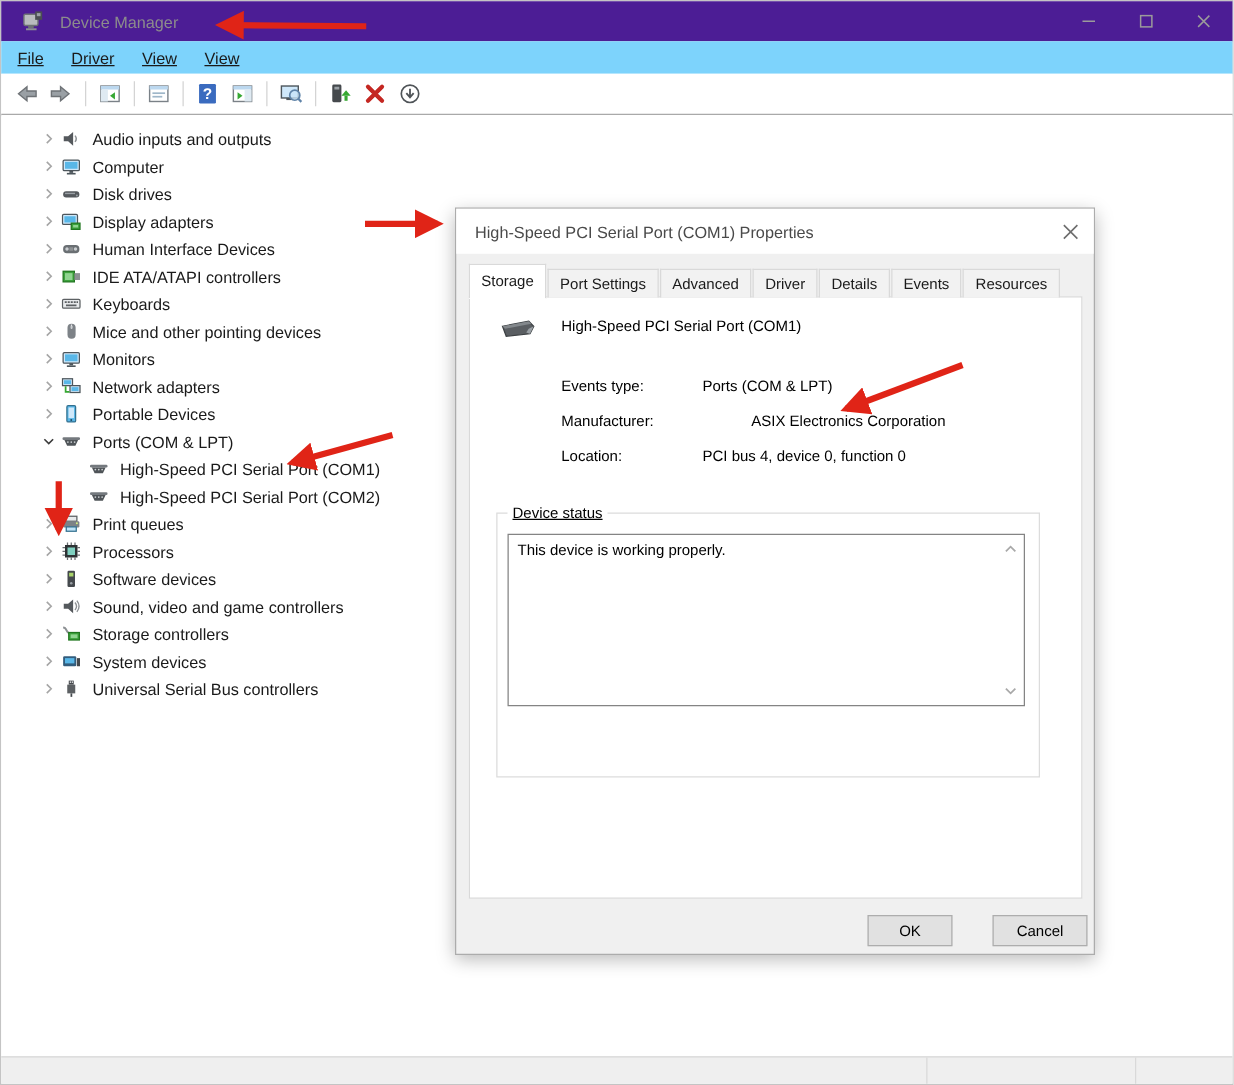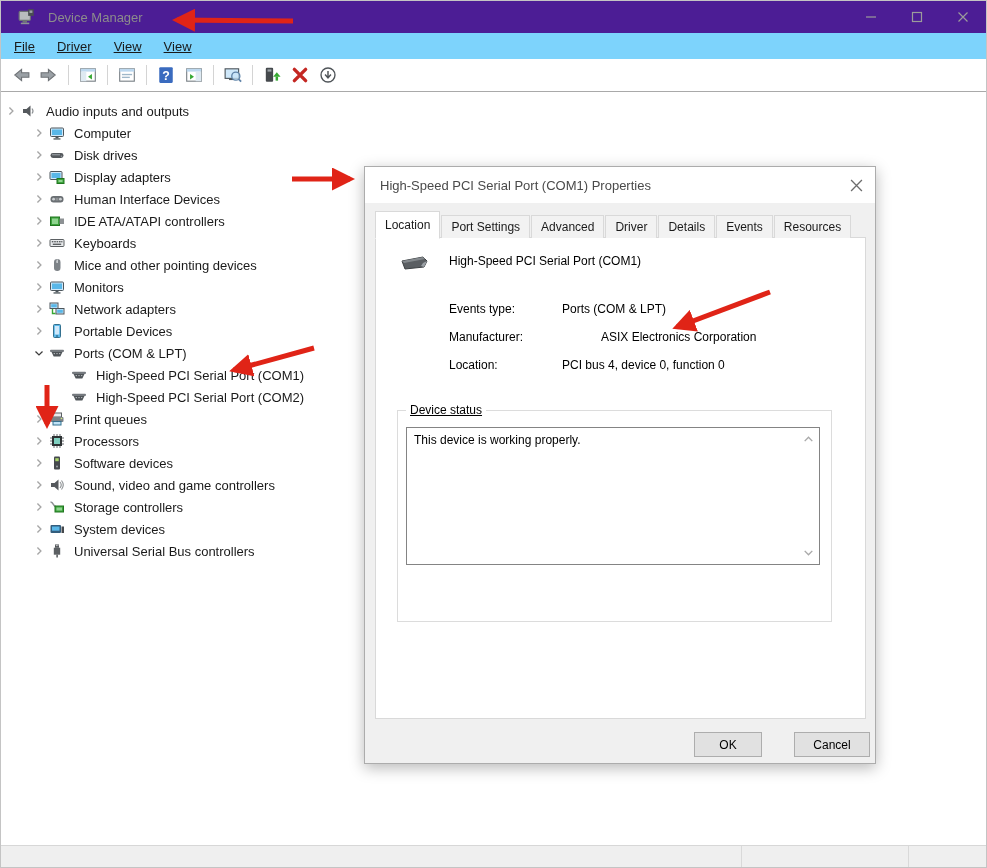--- a/index.html
+++ b/index.html
@@ -198,21 +198,21 @@
       </div>
       <div class="tb-icon">
         <svg viewBox="0 0 16 16">
           <circle cx="8" cy="8" r="6.2" fill="#fff" stroke="#4f5458" stroke-width="1.2"></circle>
           <path d="M8 4.5 V9.8 M5.4 7.6 L8 10.6 L10.6 7.6" stroke="#4f5458" stroke-width="1.3" fill="none"></path>
         </svg>
       </div>
     </div>
 
   <div class="tree">
-      <div class="tree-row" style="">
+      <div class="tree-row" style="padding-left: 28px;">
         <span class="chev">
           <svg viewBox="0 0 16 16">
             <path d="M6.2 4 L10.2 8 L6.2 12" fill="none" stroke="#a6a6a6" stroke-width="1.5"></path>
           </svg>
         </span>
         <span class="t-icon"><svg viewBox="0 0 16 16">
             <polygon points="2,6 5.5,6 9.5,2.5 9.5,13.5 5.5,10 2,10" fill="#55595d"></polygon>
             <path d="M11 5.5 Q13 8 11 10.5" fill="none" stroke="#8d9194" stroke-width="1.2"></path>
           </svg></span>
         <span>Audio inputs and outputs</span>
@@ -519,21 +519,21 @@
     <div class="dlg-title">
       <span class="dlg-title-text">High-Speed PCI Serial Port (COM1) Properties</span>
       <div class="dlg-close">
         <svg viewBox="0 0 12 12">
             <path d="M1 1 L11 11 M11 1 L1 11" stroke="#6d6d6d" stroke-width="1.2"></path>
           </svg>
       </div>
     </div>
 
     <div class="tabs">
-        <div class="tab active">Location</div>
+        <div class="tab active">Storage</div>
         <div class="tab">Port Settings</div>
         <div class="tab">Advanced</div>
         <div class="tab">Driver</div>
         <div class="tab">Details</div>
         <div class="tab">Events</div>
         <div class="tab">Resources</div>
       </div>
     <div class="tab-page"></div>
 
     <span class="dev-icon">

